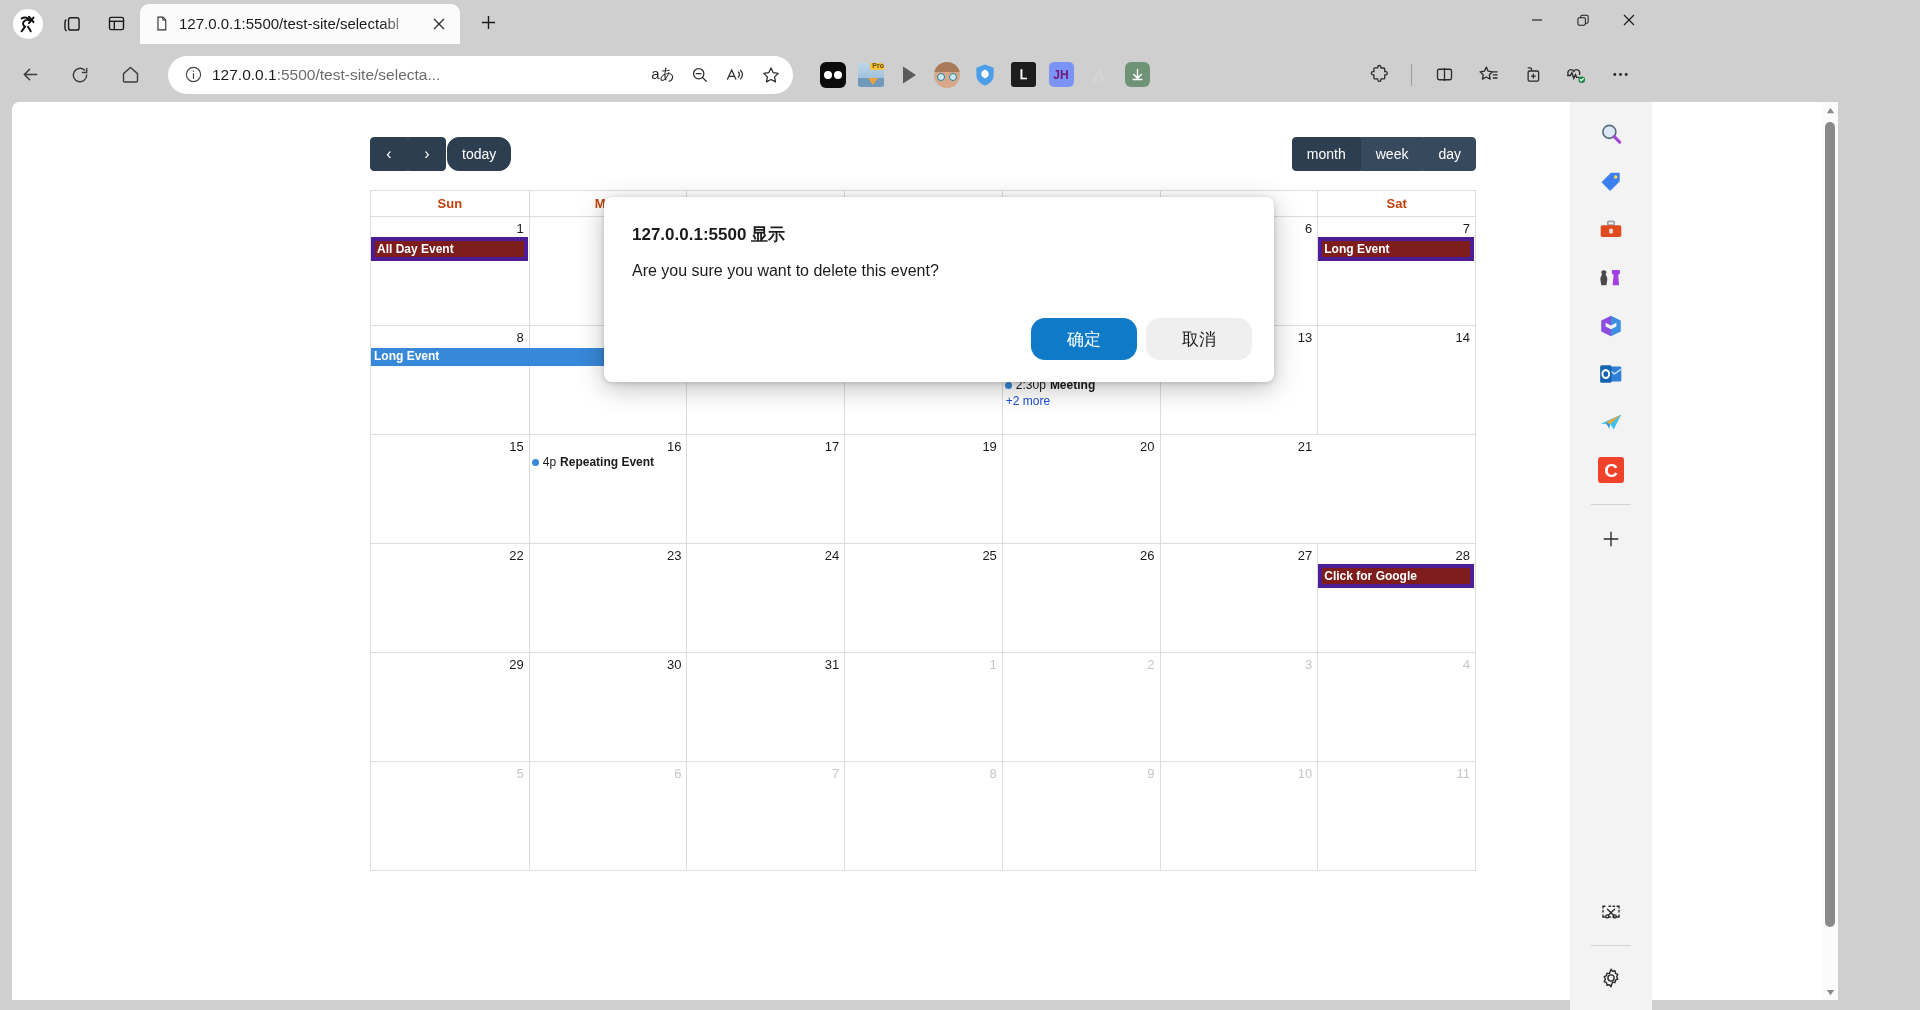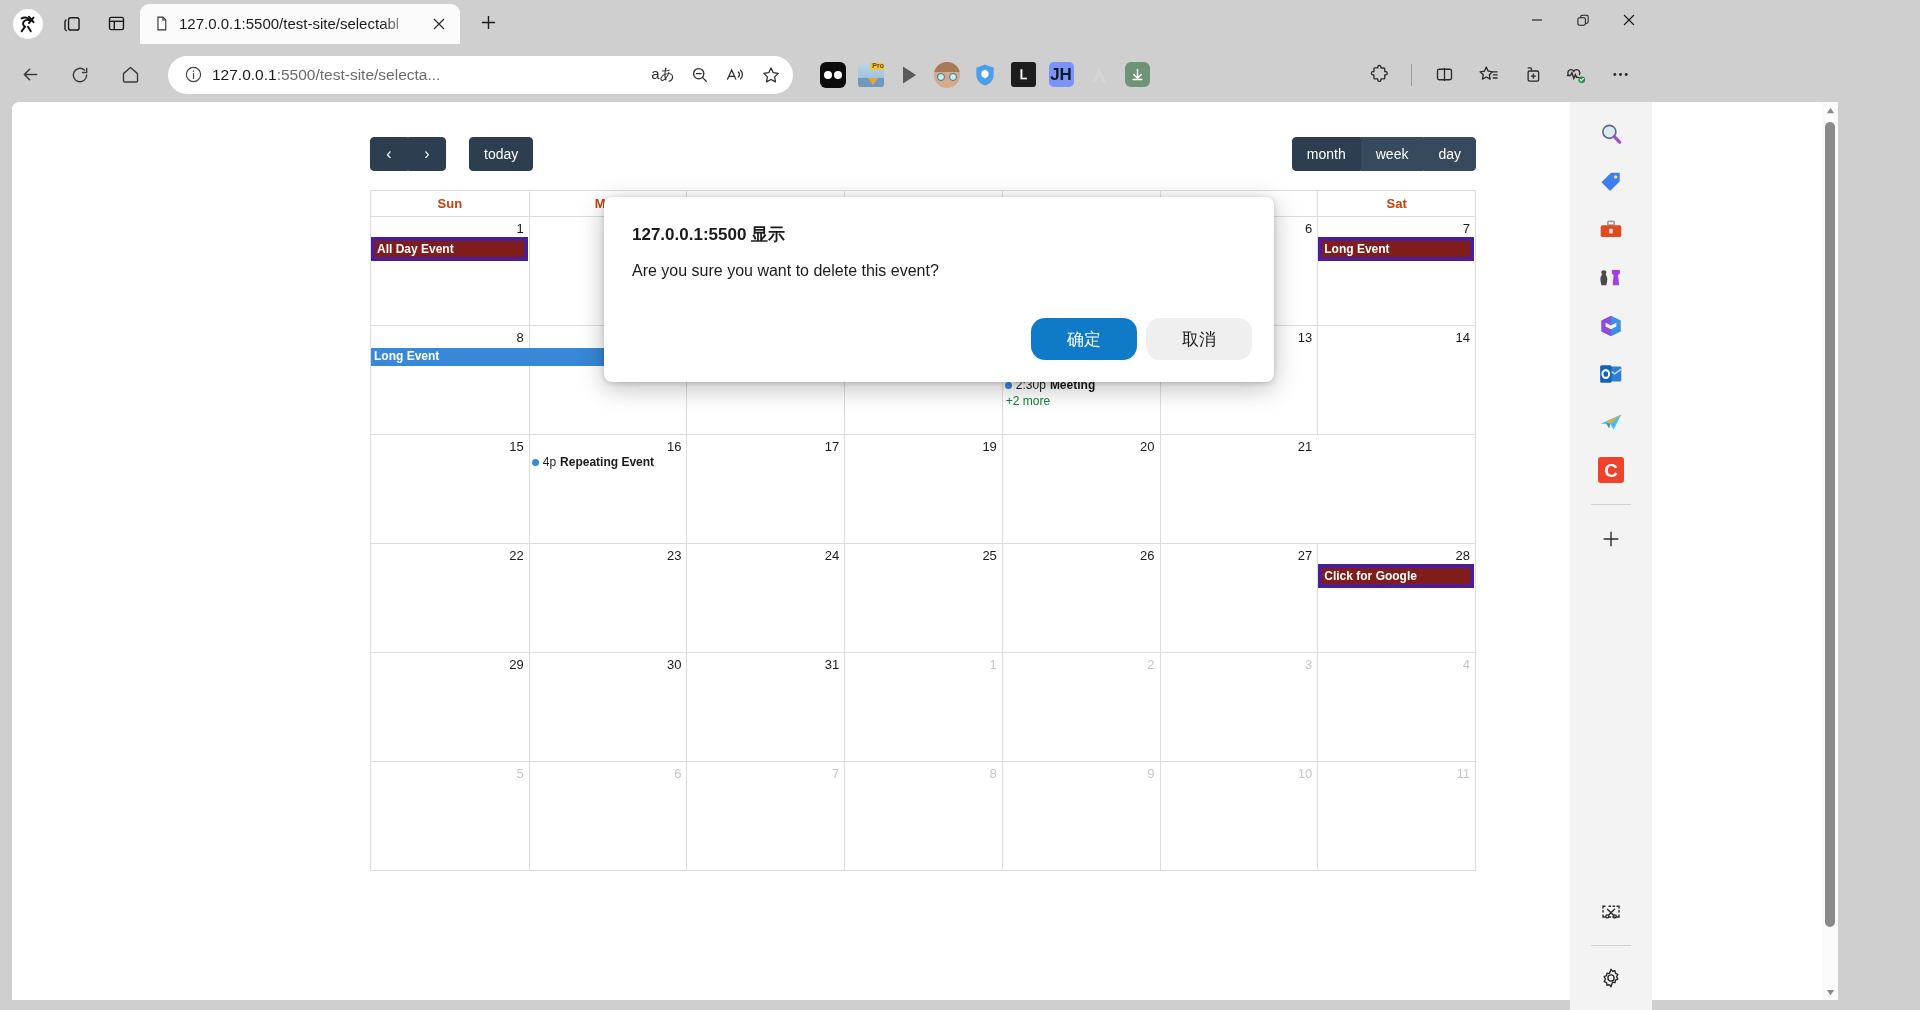--- a/index.html
+++ b/index.html
@@ -106,21 +106,21 @@
   .cal-toolbar { display: flex; align-items: center; justify-content: space-between; height: 44px; }
   .btn-group { display: flex; }
   .fcbtn {
     background: #2C3E50; color: #fff; border: 1px solid #2C3E50;
     font-size: 14px; padding: 0 14px; height: 34px; display: flex;
     align-items: center; justify-content: center; font-family: "Liberation Sans", sans-serif;
   }
   .btn-group .fcbtn:first-child { border-radius: 4px 0 0 4px; }
   .btn-group .fcbtn:last-child { border-radius: 0 4px 4px 0; }
   .btn-group .fcbtn:only-child { border-radius: 4px; }
-  .fcbtn.single { border-radius: 4px; margin-left: 23px; }
+  .fcbtn.single { border-radius: 12px; margin-left: 1px; }
   .fcbtn.light { background: #37495c; border-color: #37495c; }
   .fcbtn.arrow { width: 38px; padding: 0; font-size: 16px; }
   .cal-title { font-size: 24px; color: #1b1b1b; font-weight: 400; }
 
   .cal-grid { margin-top: 14px; border: 1px solid #ddd; border-top: none; }
   .cal-head { display: grid; grid-template-columns: repeat(7, 1fr); border-top: 1px solid #ddd; }
   .cal-head div {
     text-align: center; font-size: 13px; font-weight: bold; padding: 5px 0;
     border-left: 1px solid #ddd; color: #c2410c;
   }
@@ -137,21 +137,21 @@
   }
   .evt.blue { background: #7f1d1d; border: 4px solid #4c1d95; }
   .evt-dot {
     font-size: 12px; color: #1b1b1b; line-height: 16px; padding: 0 2px;
     display: flex; align-items: center; gap: 4px; white-space: nowrap; font-weight: bold;
   }
   .evt-dot .dot {
     width: 7px; height: 7px; border-radius: 50%; background: #3788d8; flex: 0 0 7px;
   }
   .evt-dot .time { font-weight: normal; }
-  .more { font-size: 12px; color: #15803d; padding: 0 3px; line-height: 16px; }
+  .more { font-size: 12px; color: #1d4ed8; padding: 0 3px; line-height: 16px; }
   
   .span-bar {
     position: absolute; height: 18px; background: #3788d8; color: #fff;
     font-size: 12px; font-weight: bold; padding: 0 3px; line-height: 17px;
     white-space: nowrap; overflow: hidden; z-index: 2;
   }
 
   
   .dialog-shadow {
     position: absolute; left: 592px; top: 95px; width: 670px; height: 185px;
@@ -334,21 +334,21 @@
             <path d="M12 2.4l8 3v6.4c0 5-3.4 8.3-8 10-4.6-1.7-8-5-8-10V5.4z" fill="#4a9fe8"></path>
             <circle cx="12" cy="11" r="3.4" fill="#fff"></circle>
             <path d="M12 6.6l1.2 1.6h-2.4z" fill="#fff"></path>
             <path d="M12 15.4l1.2-1.6h-2.4z" fill="#fff"></path>
           </svg>
       </span>
       <span class="ext">
         <span style="width:25px;height:25px;background:#1d1d1d;border-radius:3px;display:flex;align-items:center;justify-content:center;color:#fff;font-size:13px;font-weight:bold">Ⅼ</span>
       </span>
       <span class="ext">
-        <span style="width:25px;height:25px;background:#7b93f7;border-radius:5px;display:flex;align-items:center;justify-content:center;color:#0f172a;font-size:17px;font-weight:bold">JH</span>
+        <span style="width:25px;height:25px;background:#7b93f7;border-radius:5px;display:flex;align-items:center;justify-content:center;color:#701a75;font-size:12px;font-weight:bold">JH</span>
       </span>
       <span class="ext">
         <svg width="24" height="24" viewBox="0 0 24 24">
             <path d="M12 4l7 15h-4l-3-7-3 7H5z" fill="#d5d5d5"></path>
           </svg>
       </span>
       <span class="ext">
         <span style="width:25px;height:25px;background:#6f9377;border-radius:6px;display:flex;align-items:center;justify-content:center">
           <svg width="15" height="15" viewBox="0 0 24 24" fill="none" stroke="#fff" stroke-width="2.2" stroke-linecap="round">
               <path d="M12 4v12M6 12l6 6 6-6M5 20h14"></path>

